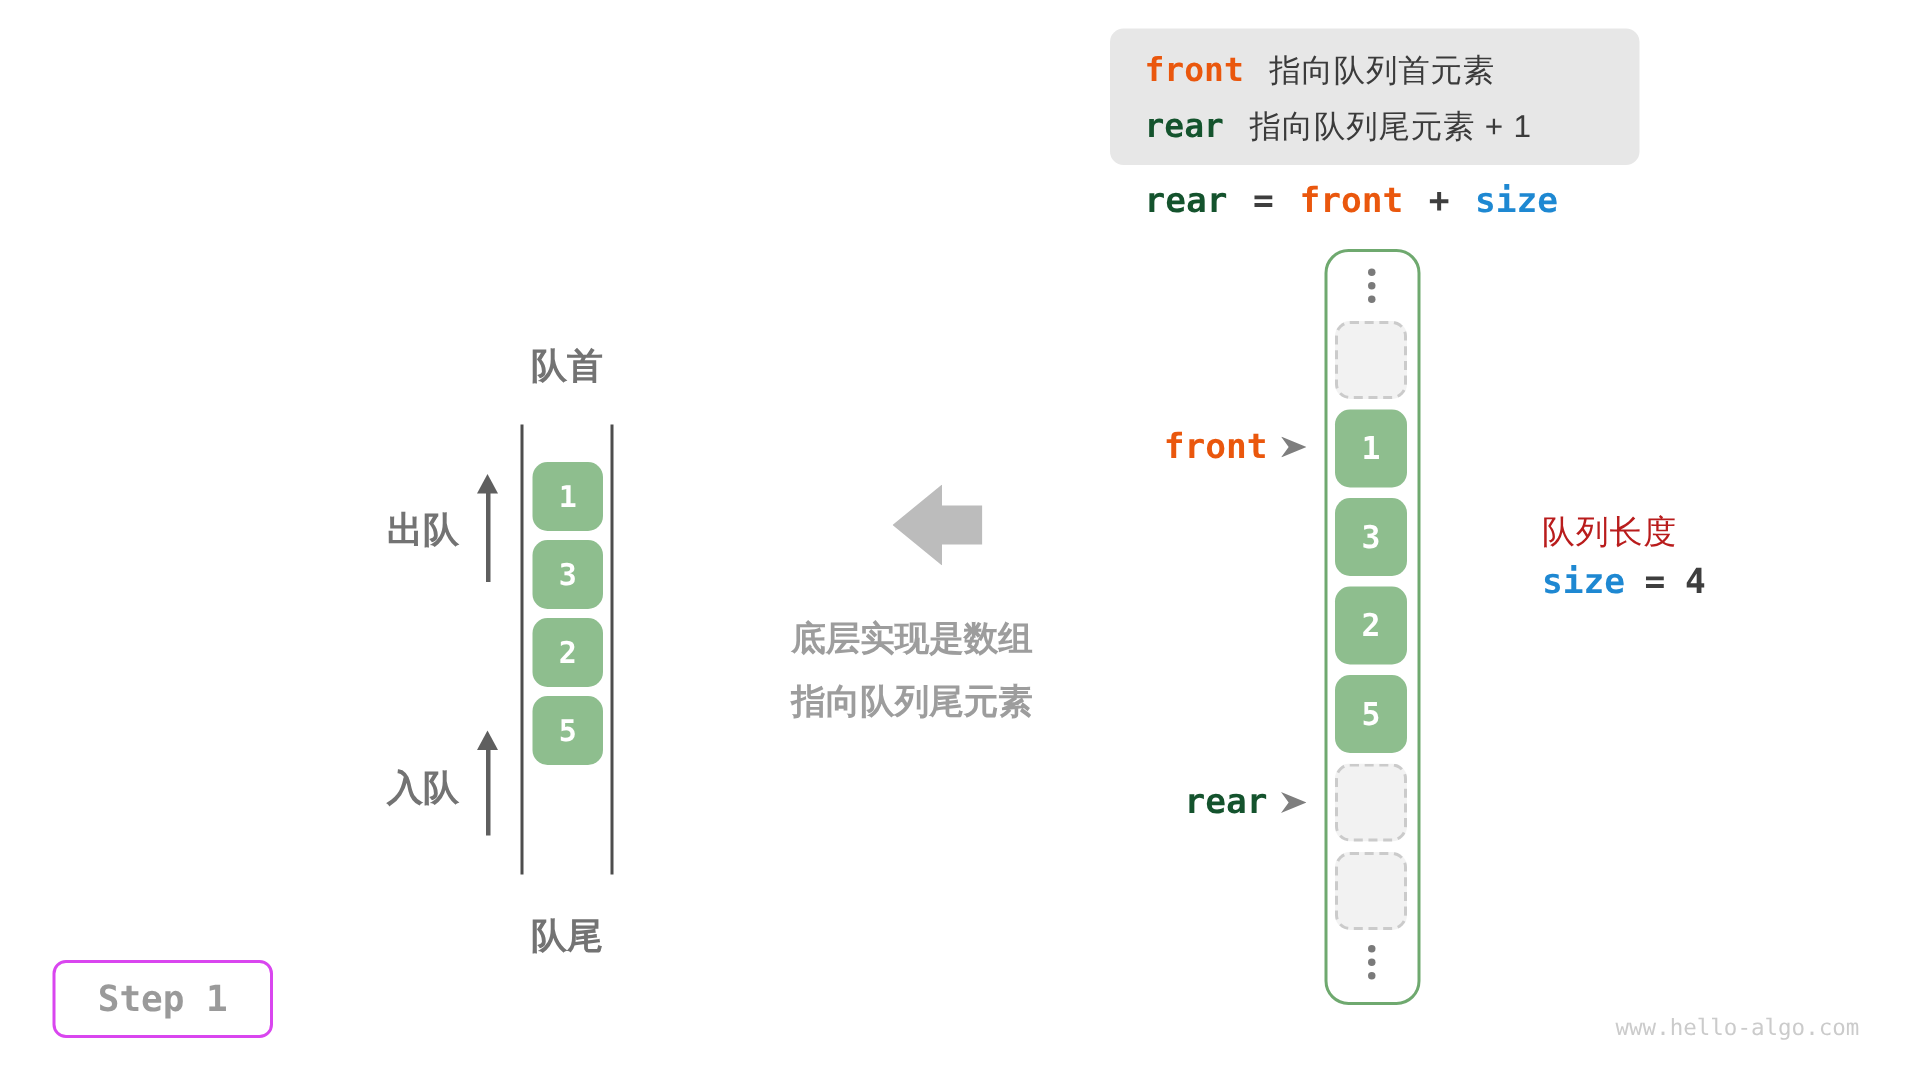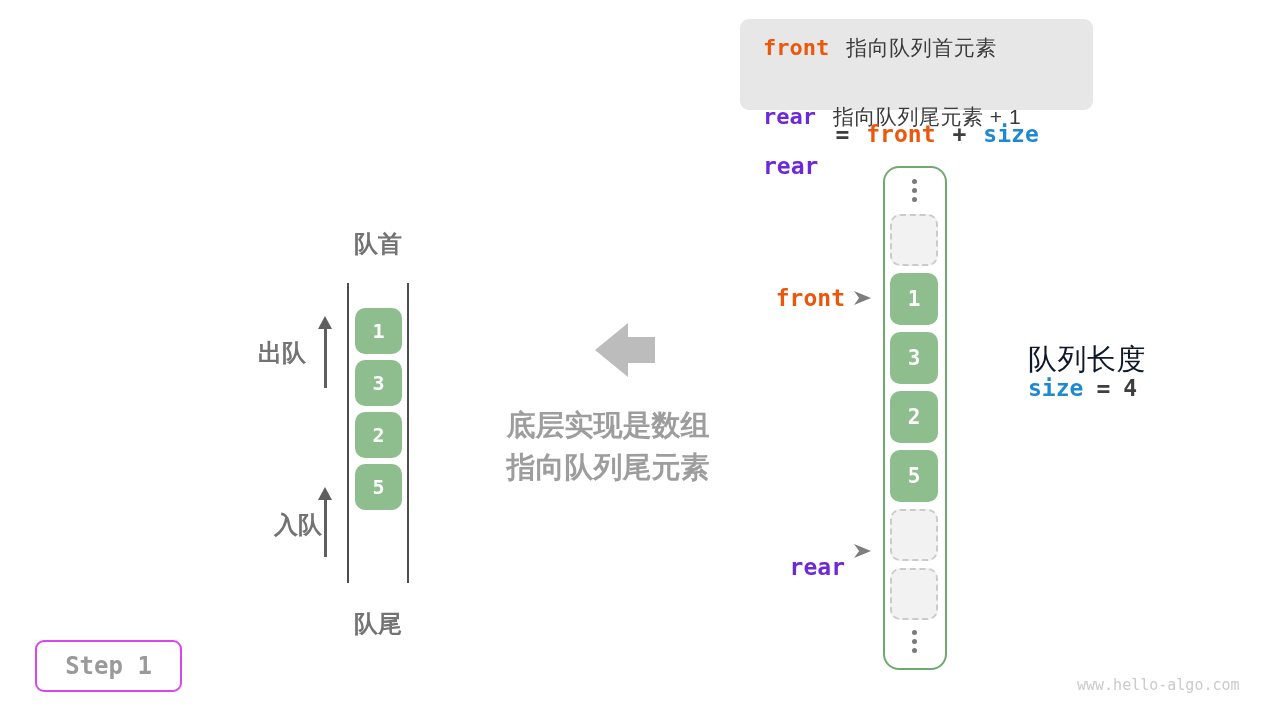--- a/index.html
+++ b/index.html
@@ -9,21 +9,21 @@
   
   .legend-box{position:absolute;left:740px;top:19px;width:353px;height:91px;
               background:#e7e7e7;border-radius:9px;box-sizing:border-box;
               padding:10px 0 0 23px;}
   .legend-line{display:flex;align-items:baseline;height:37px;line-height:37px;}
   .legend-code{font-family:"DejaVu Sans Mono","Liberation Mono",monospace;
                font-weight:700;font-size:22px;margin-right:17px;}
   .legend-desc{font-size:21px;color:#3b3b3b;letter-spacing:0.5px;}
 
   .c-orange{color:#ea570d;}
-  .c-teal{color:#6d28d9;margin-top:32px;}
+  .c-teal{color:#14532d;}
   .c-blue{color:#1e88d2;}
   .c-dark{color:#3e3e3e;}
 
   
   .formula{position:absolute;left:763px;top:120px;display:flex;gap:17px;
            font-family:"DejaVu Sans Mono","Liberation Mono",monospace;
            font-weight:700;font-size:23px;line-height:28px;}
 
   
   .q-label{position:absolute;font-size:24px;font-weight:700;color:#737373;}
@@ -33,40 +33,40 @@
           display:flex;align-items:center;justify-content:center;
           font-family:"DejaVu Sans Mono","Liberation Mono",monospace;}
   .v-arrow{position:absolute;width:3px;background:#5f5f5f;}
   .v-arrow::before{content:"";position:absolute;top:-12px;left:-6px;
           border:7px solid transparent;border-bottom:13px solid #5f5f5f;border-top:none;}
 
   
   .big-arrow{position:absolute;left:595px;top:323px;width:60px;height:54px;background:#bcbcbc;
           clip-path:polygon(0 50%,55% 0,55% 26%,100% 26%,100% 74%,55% 74%,55% 100%);}
   .center-caption{position:absolute;left:505px;top:404px;width:206px;text-align:center;
-          font-size:29px;font-weight:700;color:#9d9d9d;line-height:42px;}
+          font-size:23px;font-weight:700;color:#9d9d9d;line-height:42px;}
 
   
   .arr-container{position:absolute;left:883px;top:166px;width:64px;height:504px;
           box-sizing:border-box;border:2px solid #6fa96f;border-radius:16px;background:#ffffff;}
   .dots{position:absolute;left:912px;display:flex;flex-direction:column;gap:4px;}
   .dots span{width:5px;height:5px;border-radius:50%;background:#7a7a7a;}
   .arr-cell{position:absolute;left:890px;width:48px;height:52px;box-sizing:border-box;
           border-radius:10px;display:flex;align-items:center;justify-content:center;}
   .arr-cell.filled{background:#8ebe8e;color:#ffffff;font-weight:700;font-size:21px;
           font-family:"DejaVu Sans Mono","Liberation Mono",monospace;}
   .arr-cell.empty{background:#f2f2f2;border:2px dashed #cbcbcb;}
 
   .ptr{position:absolute;right:409px;display:flex;align-items:center;gap:9px;}
   .ptr-text{font-family:"DejaVu Sans Mono","Liberation Mono",monospace;
           font-weight:700;font-size:23px;line-height:28px;}
   .ptr-head{width:17px;height:14px;background:#7e7e7e;
           clip-path:polygon(0 0,100% 50%,0 100%,30% 50%);}
 
-  .len-title{position:absolute;left:1028px;top:340px;font-size:29px;color:#0f172a;
+  .len-title{position:absolute;left:1028px;top:340px;font-size:22px;color:#b91c1c;
           letter-spacing:0.5px;}
   .size-line{position:absolute;left:1028px;top:374px;display:flex;gap:13px;
           font-family:"DejaVu Sans Mono","Liberation Mono",monospace;
           font-weight:700;font-size:23px;line-height:28px;}
 
   
   .step-badge{position:absolute;left:35px;top:640px;width:147px;height:52px;
           box-sizing:border-box;border:2px solid #d946ef;border-radius:9px;background:#ffffff;
           display:flex;align-items:center;justify-content:center;
           font-family:"DejaVu Sans Mono","Liberation Mono",monospace;
@@ -103,21 +103,21 @@
   <div class="q-line" style="left:407px;"></div>
 
   <div class="q-cell" style="top:308px;">1</div>
   <div class="q-cell" style="top:360px;">3</div>
   <div class="q-cell" style="top:412px;">2</div>
   <div class="q-cell" style="top:464px;">5</div>
 
   <div class="q-label" style="left:258px;top:337px;">出队</div>
   <div class="v-arrow" style="left:324px;top:328px;height:60px;"></div>
 
-  <div class="q-label" style="left:274px;top:509px;">入队</div>
+  <div class="q-label" style="left:258px;top:509px;">入队</div>
   <div class="v-arrow" style="left:324px;top:499px;height:58px;"></div>
 
   <div class="q-label" style="left:354px;top:608px;">队尾</div>
 
   <div class="big-arrow"></div>
   <div class="center-caption">
     <div>底层实现是数组</div>
     <div>指向队列尾元素</div>
   </div>
 

